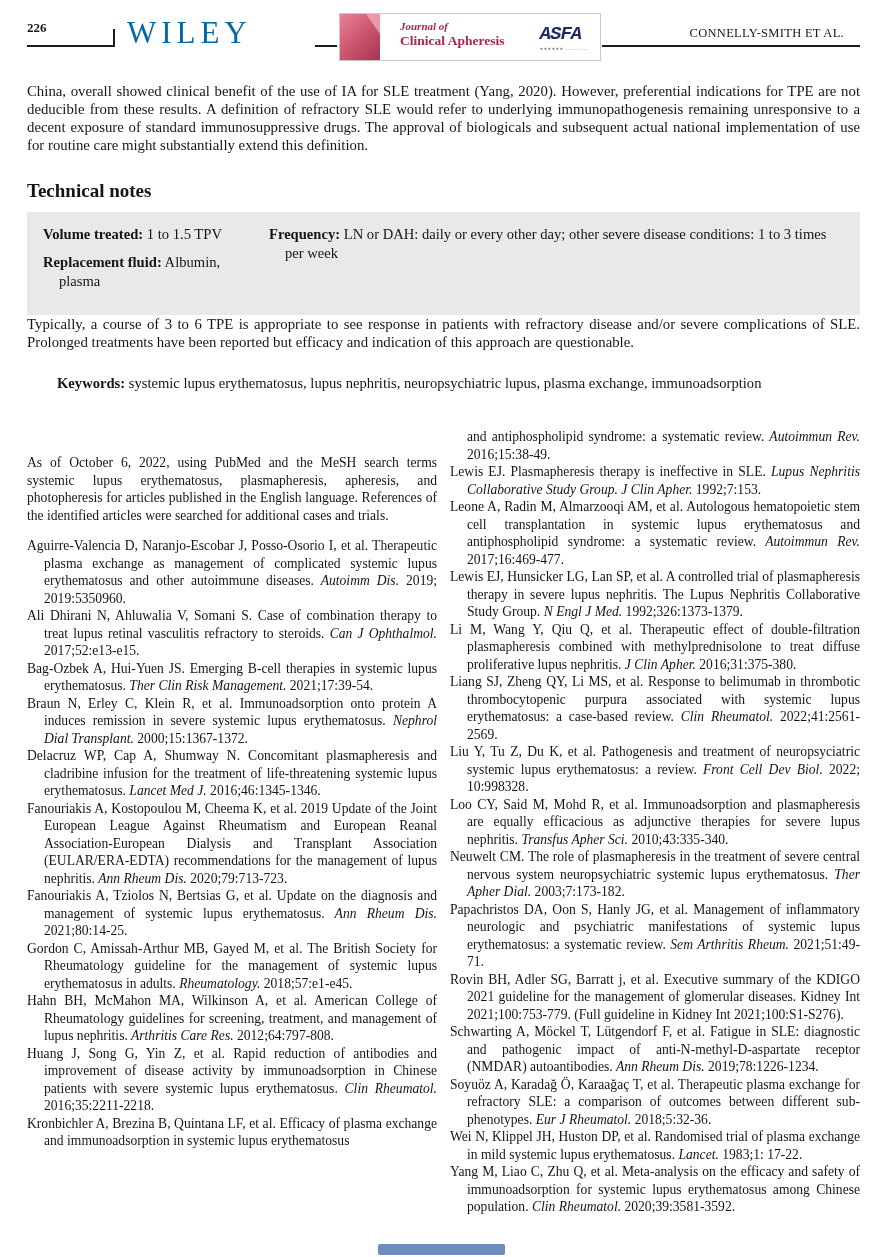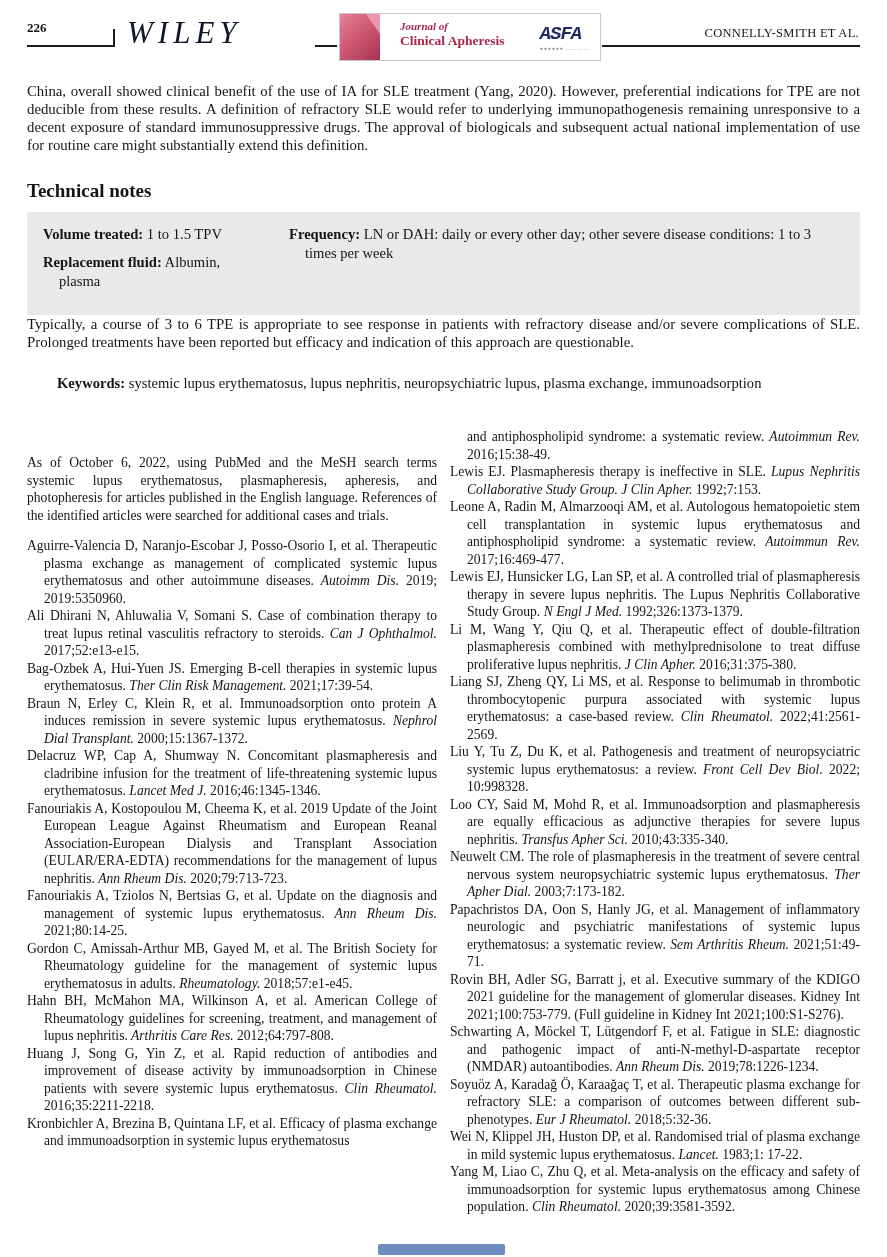--- a/index.html
+++ b/index.html
@@ -9,41 +9,41 @@
     background: #ffffff; color: #151515;
     font-family: "Liberation Serif", "DejaVu Serif", serif;
   }
   .page { padding: 0 27px; }
 
   
   .hdr { position: relative; height: 54px; margin-top: 12px; }
   .hdr .pageno { position: absolute; left: 0; top: 8px; font-weight: bold; font-size: 13px; text-align: center; }
   .hdr .rule-left { position: absolute; left: 0; top: 33px; width: 86px; height: 2px; background: #1c1c1c; }
   .hdr .tick { position: absolute; left: 86px; top: 17px; width: 2px; height: 18px; background: #1c1c1c; }
-  .hdr .wiley { position: absolute; left: 100px; top: 3px; font-size: 31px; letter-spacing: 5px; font-weight: 500; color: #0f172a; font-style: italic; }
+  .hdr .wiley { position: absolute; left: 100px; top: 3px; font-size: 31px; letter-spacing: 5px; font-weight: 500; color: #0369a1; }
   .hdr .dash { position: absolute; left: 288px; top: 33px; width: 22px; height: 2px; background: #1c1c1c; }
   .hdr .logo { position: absolute; left: 312px; top: 1px; width: 262px; height: 48px;
                border: 1px solid #c9c9c9; background: #fff; display: flex; align-items: stretch; }
   .hdr .logo-square { width: 40px; background: linear-gradient(135deg,#e8829a 0%,#d05a74 45%,#a53352 100%); position: relative; }
   .hdr .logo-square:after { content:""; position:absolute; right:0; top:0; border-style:solid;
                border-width: 0 14px 20px 0; border-color: transparent #f0a9ba transparent transparent; opacity:.8; }
   .hdr .logo-text { padding: 6px 8px 0 20px; color: #a8274a; flex: 1; line-height: 1.15; }
   .hdr .jt1 { font-size: 11px; font-style: italic; font-weight: bold; }
   .hdr .jt2 { font-size: 13.5px; font-weight: bold; }
   .hdr .asfa-wrap { display: flex; flex-direction: column; justify-content: center; padding-right: 10px; }
   .hdr .asfa { color: #1d2a5e; font-style: italic; font-weight: bold; font-size: 19px; letter-spacing: -1px; font-family: Liberation Mono, monospace; }
   .hdr .asfa-dots { font-size: 5px; color: #8a8a8a; letter-spacing: 1px; margin-top: 1px; }
   .hdr .rule-right { position: absolute; left: 575px; right: 0; top: 33px; height: 2px; background: #1c1c1c; }
-  .hdr .running-head { position: absolute; right: 1px; top: 14px; font-size: 12.5px; letter-spacing: 0.3px; }
+  .hdr .running-head { position: absolute; right: 16px; top: 14px; font-size: 12.5px; letter-spacing: 0.3px; }
 
   
   .p-body { margin: 16px 0 0; text-align: justify; font-size: 14.8px; line-height: 18px; }
 
   h2.sec { margin: 26px 0 10px; font-size: 19px; font-weight: bold; }
-  .tn-box { background: #e9e9e9; padding: 13px 18px 15px 16px; display: flex; gap: 34px;
+  .tn-box { background: #e9e9e9; padding: 13px 18px 15px 16px; display: flex; gap: 14px;
             font-size: 14.6px; line-height: 19px; }
   .tn-left { width: 212px; flex-shrink: 0; }
   .tn-entry { margin: 0 0 9px; padding-left: 16px; text-indent: -16px; }
   .tn-right .tn-entry { margin: 0; }
   .tn-entry b { font-weight: bold; }
 
   h2.dur { margin: 30px 0 5px; font-size: 19.5px; }
   .keywords { margin: 24px 0 0 30px; font-size: 14.6px; }
 
   

